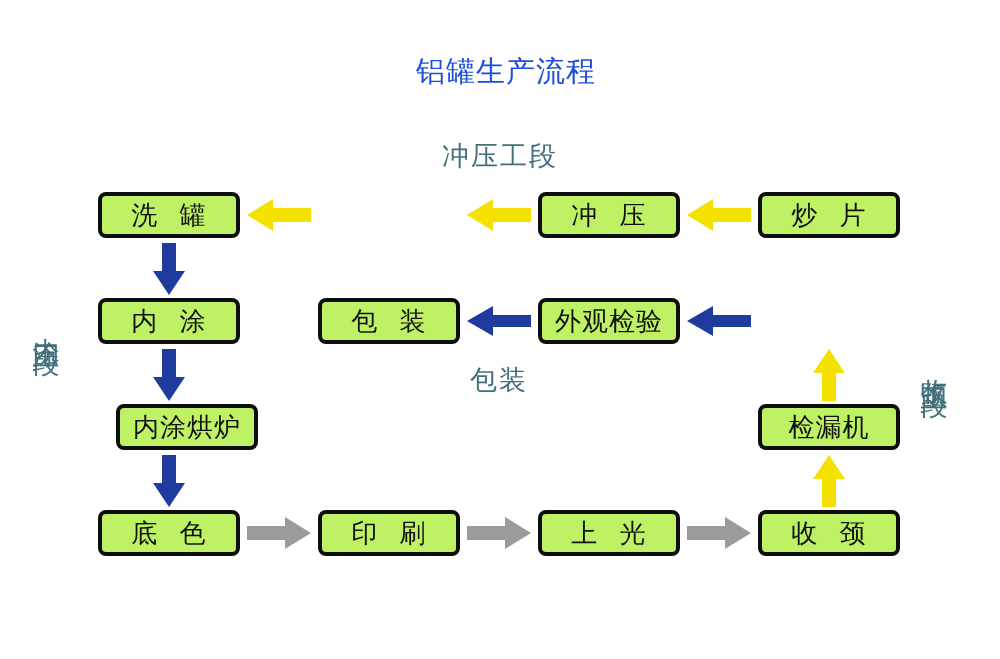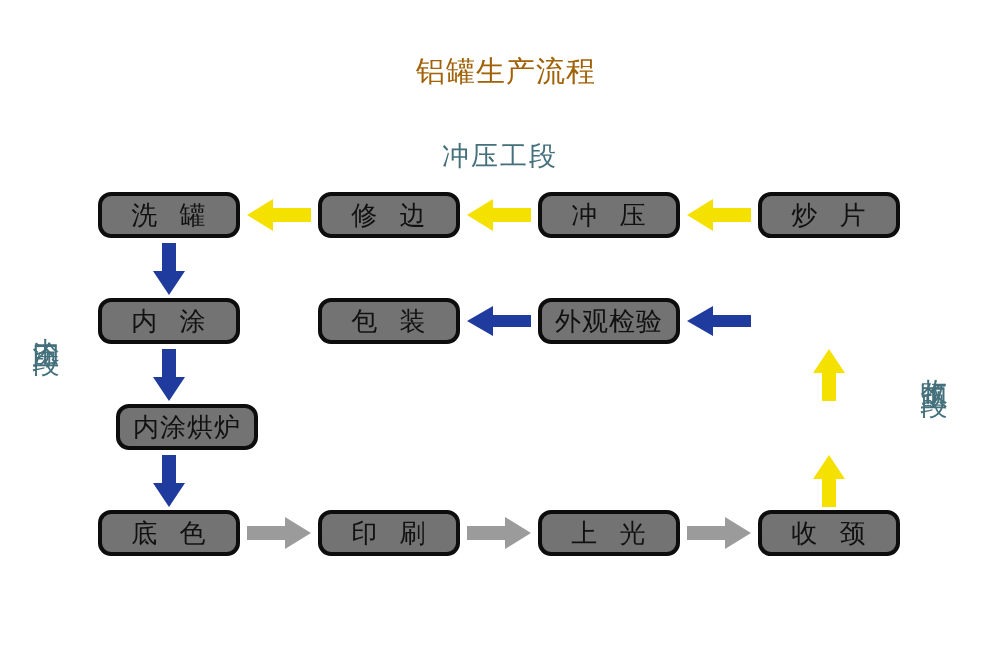--- a/index.html
+++ b/index.html
@@ -3,25 +3,25 @@
 <meta charset="utf-8">
 <style>
   html,body{margin:0;padding:0}
   body{
     width:1000px;height:659px;background:#ffffff;position:relative;overflow:hidden;
     font-family:"DejaVu Sans","Liberation Sans",sans-serif;
   }
   .stage{position:absolute;inset:0}
   .title{
     position:absolute;left:12px;right:0;top:52px;text-align:center;
-    font-size:29px;color:#a16207;letter-spacing:1px;font-family:Liberation Mono, monospace;
+    font-size:29px;color:#1d4ed8;letter-spacing:1px;font-family:Liberation Mono, monospace;
   }
   .node{
     position:absolute;width:134px;height:38px;
-    border:4px solid var(--c-box_border,#0d0d0d);border-radius:13px;background:#737373;
+    border:4px solid var(--c-box_border,#0d0d0d);border-radius:8px;background:#bef264;
     display:flex;align-items:center;justify-content:center;
     font-size:26px;color:#111;letter-spacing:1px;word-spacing:12px;white-space:nowrap;
   }
   .seclabel{
     position:absolute;color:var(--c-teal,#44707c);font-size:27px;letter-spacing:2px;white-space:nowrap;
   }
   .seclabel.center{text-align:center}
   .seclabel.vertical{
     writing-mode:vertical-rl;text-orientation:upright;letter-spacing:4px;
   }
@@ -31,33 +31,34 @@
   .ar-gray  polygon{fill:var(--c-gray,#9b9b9b)}
 </style>
 </head>
 <body>
 
 <div class="stage">
 
   <div class="title">铝罐生产流程</div>
 
   <div class="seclabel center" style="left:0;right:0;top:138px">冲压工段</div>
+  <div class="seclabel center" style="left:428px;width:142px;top:362px">包装</div>
   <div class="seclabel vertical" style="left:28px;top:316px">内涂工段</div>
   <div class="seclabel vertical" style="left:916px;top:358px">收颈工段</div>
 
   <div class="node" style="left:98px;top:192px">洗 罐</div>
-  <div class="node" style="left:318px;top:192px">修 边</div>
   <div class="node" style="left:538px;top:192px">冲 压</div>
   <div class="node" style="left:758px;top:192px">炒 片</div>
 
   <div class="node" style="left:98px;top:298px">内 涂</div>
   <div class="node" style="left:538px;top:298px">外观检验</div>
   <div class="node" style="left:318px;top:298px">包 装</div>
 
   <div class="node" style="left:116px;top:404px">内涂烘炉</div>
+  <div class="node" style="left:758px;top:404px">检漏机</div>
 
   <div class="node" style="left:98px;top:510px">底 色</div>
   <div class="node" style="left:318px;top:510px">印 刷</div>
   <div class="node" style="left:538px;top:510px">上 光</div>
   <div class="node" style="left:758px;top:510px">收 颈</div>
 
   <svg class="arrow ar-yellow" style="left:247px;top:197px" width="64" height="36" viewBox="0 0 64 36">
       <polygon points="0,18 26,2 26,11 64,11 64,25 26,25 26,34"></polygon>
     </svg>
   <svg class="arrow ar-yellow" style="left:467px;top:197px" width="64" height="36" viewBox="0 0 64 36">

